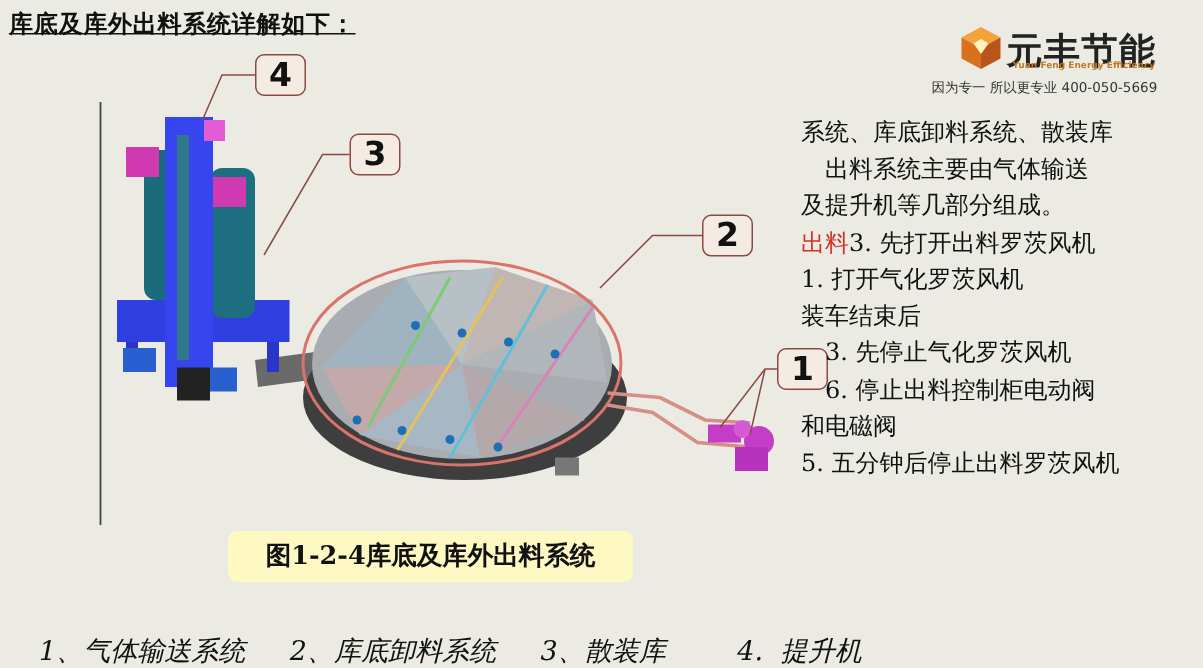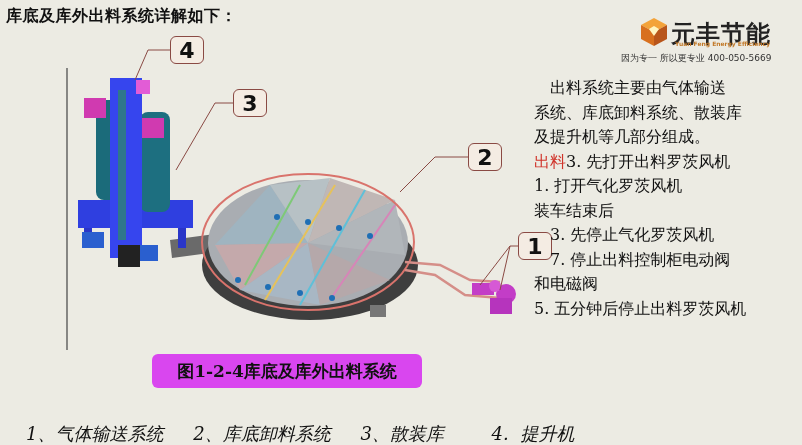--- a/index.html
+++ b/index.html
@@ -1,29 +1,29 @@
 <!DOCTYPE html>
 <html><head>
 <meta charset="utf-8">
 <style>
   html, body { margin:0; padding:0; }
   body { width:802px; height:445px; background:#ecebe3; position:relative; overflow:hidden;
          font-family: "DejaVu Serif", "Liberation Serif", serif; color:#111; }
   .abs { position:absolute; }
-  .heading { left:6px; top:6px; font-size:16px; font-weight:bold; font-family:"DejaVu Sans","Liberation Sans",sans-serif; letter-spacing:0.5px; }
+  .heading { left:6px; top:6px; font-size:16px; font-weight:bold; font-family:"DejaVu Sans","Liberation Sans",sans-serif; letter-spacing:0.5px;text-decoration:underline; }
   .logo { left:637px; top:16px; width:160px; height:50px; }
   .logo-name { left:34px; top:2px; font-size:24px; font-weight:bold; color:#222; font-family:"DejaVu Sans",sans-serif; letter-spacing:1px; }
   .logo-en { left:38px; top:24px; font-size:6px; color:#c27a2a; font-family:"DejaVu Sans",sans-serif; font-weight:bold; }
   .logo-slogan { left:-16px; top:36px; font-size:9px; color:#333; font-family:"DejaVu Sans",sans-serif; white-space:nowrap; }
   .desc { left:534px; top:76px; width:268px; font-size:16px; line-height:24.5px; }
   .desc div { white-space:nowrap; }
   .red { color:#d0332a; }
   .callout { width:34px; height:28px; border:1.5px solid #8a4a44; border-radius:6px; background:#f4ece3;
              font-family:"DejaVu Sans",sans-serif; font-weight:bold; font-size:22px; text-align:center; line-height:28px; box-sizing:border-box; }
-  .caption { left:152px; top:354px; width:270px; height:34px; background:#d946ef; border-radius:6px;
+  .caption { left:152px; top:354px; width:270px; height:34px; background:#fef9c3; border-radius:6px;
              font-size:17px; font-weight:bold; text-align:center; line-height:34px; }
   .legend { left:26px; top:422px; font-size:18px; white-space:nowrap; word-spacing:6px;font-style:italic; }
   .legend span { margin-right:18px; }
 </style>
 </head>
 <body>
 
 <div class="abs heading">库底及库外出料系统详解如下：</div>
 
 <div class="abs logo">
@@ -106,28 +106,28 @@
 </svg>
 
 <div>
   <div class="abs callout" style="left:518px;top:232px">1</div>
   <div class="abs callout" style="left:468px;top:143px">2</div>
   <div class="abs callout" style="left:233px;top:89px">3</div>
   <div class="abs callout" style="left:170px;top:36px">4</div>
 </div>
 
 <div class="abs desc">
+  <div>系统、库底卸料系统、散装库</div>
   <div>　出料系统主要由气体输送</div>
-  <div>系统、库底卸料系统、散装库</div>
   <div>及提升机等几部分组成。</div>
   <div><span class="red">出料</span><span>3. 先打开出料罗茨风机</span></div>
   <div>1. 打开气化罗茨风机</div>
   <div>装车结束后</div>
   <div>　3. 先停止气化罗茨风机</div>
-  <div>　7. 停止出料控制柜电动阀</div>
+  <div>　6. 停止出料控制柜电动阀</div>
   <div>和电磁阀</div>
   <div>5. 五分钟后停止出料罗茨风机</div>
 </div>
 
 <div class="abs caption">图1-2-4库底及库外出料系统</div>
 
 <div class="abs legend">
   <span>1、气体输送系统</span>
   <span>2、库底卸料系统</span>
   <span>3、散装库</span>

